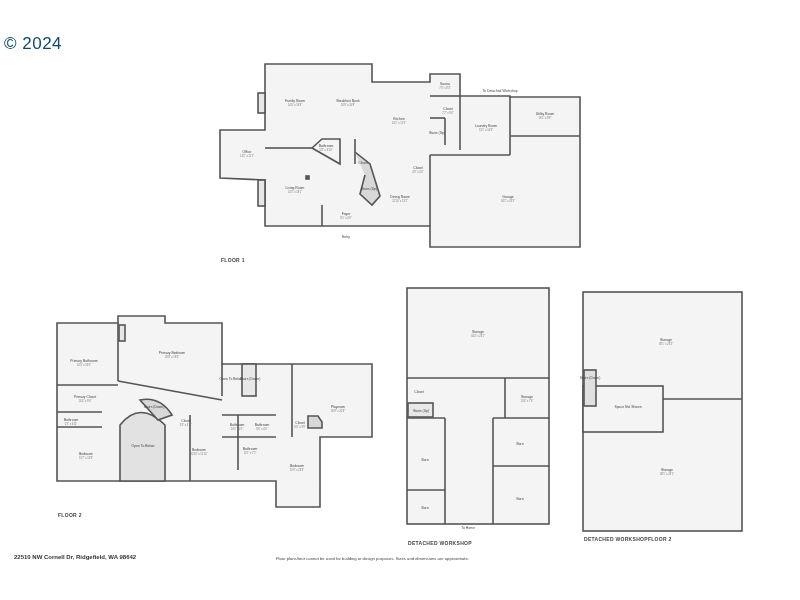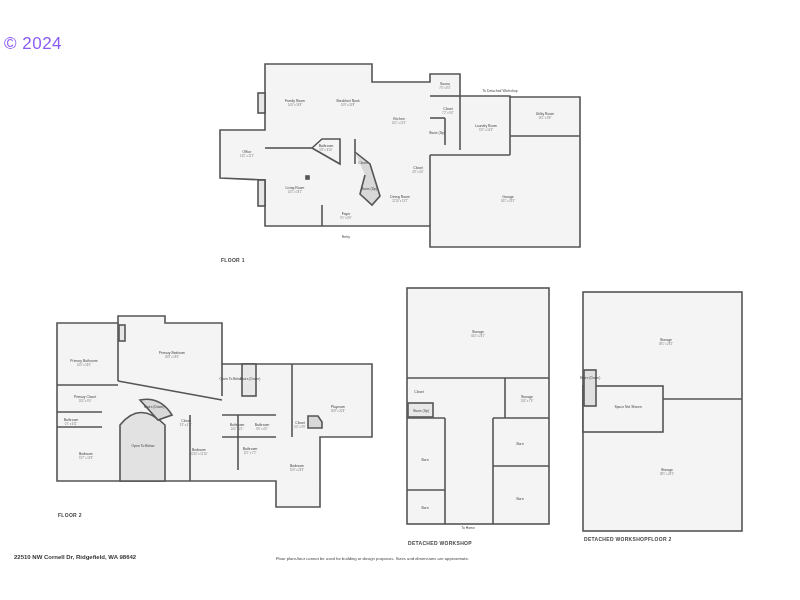--- a/index.html
+++ b/index.html
@@ -1,18 +1,18 @@
 <!DOCTYPE html>
 <html><head>
 <meta charset="utf-8">
 <style>
   html, body { margin:0; padding:0; }
   body { width:800px; height:600px; background:#ffffff; position:relative; overflow:hidden;
          font-family:"Liberation Sans", sans-serif; color:#333; }
-  .copyright { position:absolute; left:4px; top:34px; font-size:17px; color:#8b5cf6; letter-spacing:0.5px; }
+  .copyright { position:absolute; left:4px; top:34px; font-size:17px; color:#0c4a6e; letter-spacing:0.5px; }
   .plan-title { position:absolute; font-size:5px; font-weight:bold; color:#444; letter-spacing:0.3px; }
   svg { position:absolute; left:0; top:0; }
   .room-label { font-family:"Liberation Sans", sans-serif; font-size:3.4px; fill:#444; text-anchor:middle; }
   .room-dim { font-family:"Liberation Sans", sans-serif; font-size:2.6px; fill:#777; text-anchor:middle; }
   .footer-addr { position:absolute; left:14px; top:554px; font-size:6px; font-weight:bold; color:#333; }
   .footer-disc { position:absolute; left:276px; top:556px; font-size:4.2px; color:#444; }
 </style>
 </head>
 <body>
 

